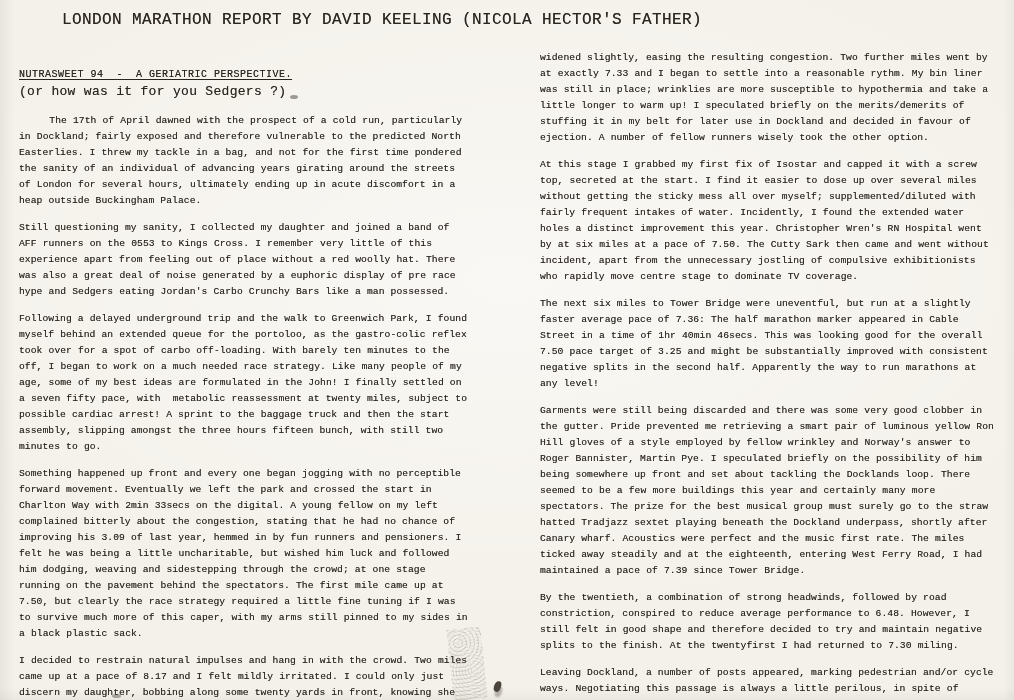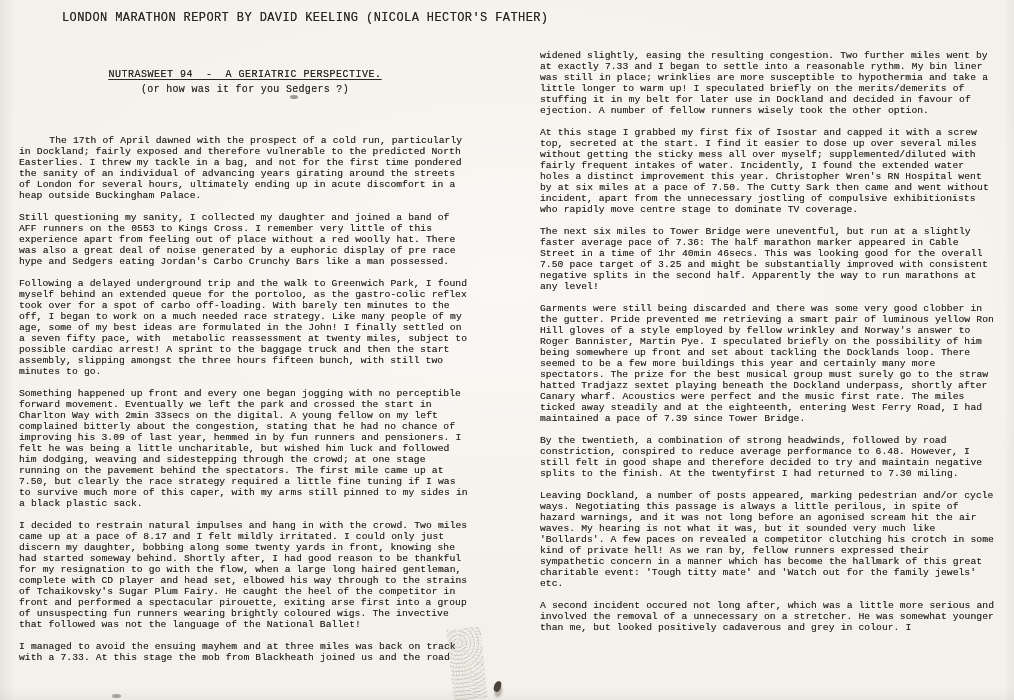--- a/index.html
+++ b/index.html
@@ -20,52 +20,52 @@
   .scan-shade{
     position:absolute;inset:0;pointer-events:none;
     background:
       linear-gradient(90deg, rgba(60,55,48,0.07) 0px, rgba(60,55,48,0.0) 14px),
       linear-gradient(270deg, rgba(60,55,48,0.05) 0px, rgba(60,55,48,0.0) 10px),
       linear-gradient(0deg, rgba(60,55,48,0.05) 0px, rgba(60,55,48,0.0) 12px),
       radial-gradient(ellipse 900px 500px at 50% 40%, rgba(255,255,255,0.5), rgba(255,255,255,0) 70%);
   }
   .doc-title{
     position:absolute;left:62px;top:11px;
-    font-size:12px;letter-spacing:0.4px;
+    font-size:16px;letter-spacing:0.4px;
     white-space:nowrap;
     text-shadow:0 0 0.6px rgba(43,37,32,0.65);
   }
   .col{position:absolute;}
   .col-left{left:19px;top:64px;width:452px;}
   .col-right{left:540px;top:50px;width:458px;}
   .heading-block{
     width:100%;
-    text-align:center;
-    margin-bottom:40px;
+    text-align:left;
+    margin-bottom:14px;
   }
   .heading{
     display:inline-block;
     font-size:10px;
     letter-spacing:0.5px;
     text-decoration:underline;
     text-underline-offset:2px;
     text-shadow:0 0 0.6px rgba(43,37,32,0.7);
     white-space:pre;
   }
   .subheading{
-    font-size:10px;
+    font-size:13px;
     letter-spacing:0.3px;
     margin-top:2px;
     text-shadow:0 0 0.4px rgba(43,37,32,0.55);
     white-space:pre;
   }
   .body-text{width:100%;}
   .para{
     font-size:9.7px;
-    line-height:11px;
+    line-height:16px;
     letter-spacing:0.05px;
     margin-bottom:11px;
     white-space:pre-wrap;
     text-shadow:0 0 0.5px rgba(43,37,32,0.55);
     word-spacing:0.2px;
   }
   
   .speck{position:absolute;pointer-events:none;}
   .speck-bottom-center{
     left:494px;top:681px;width:7px;height:11px;

